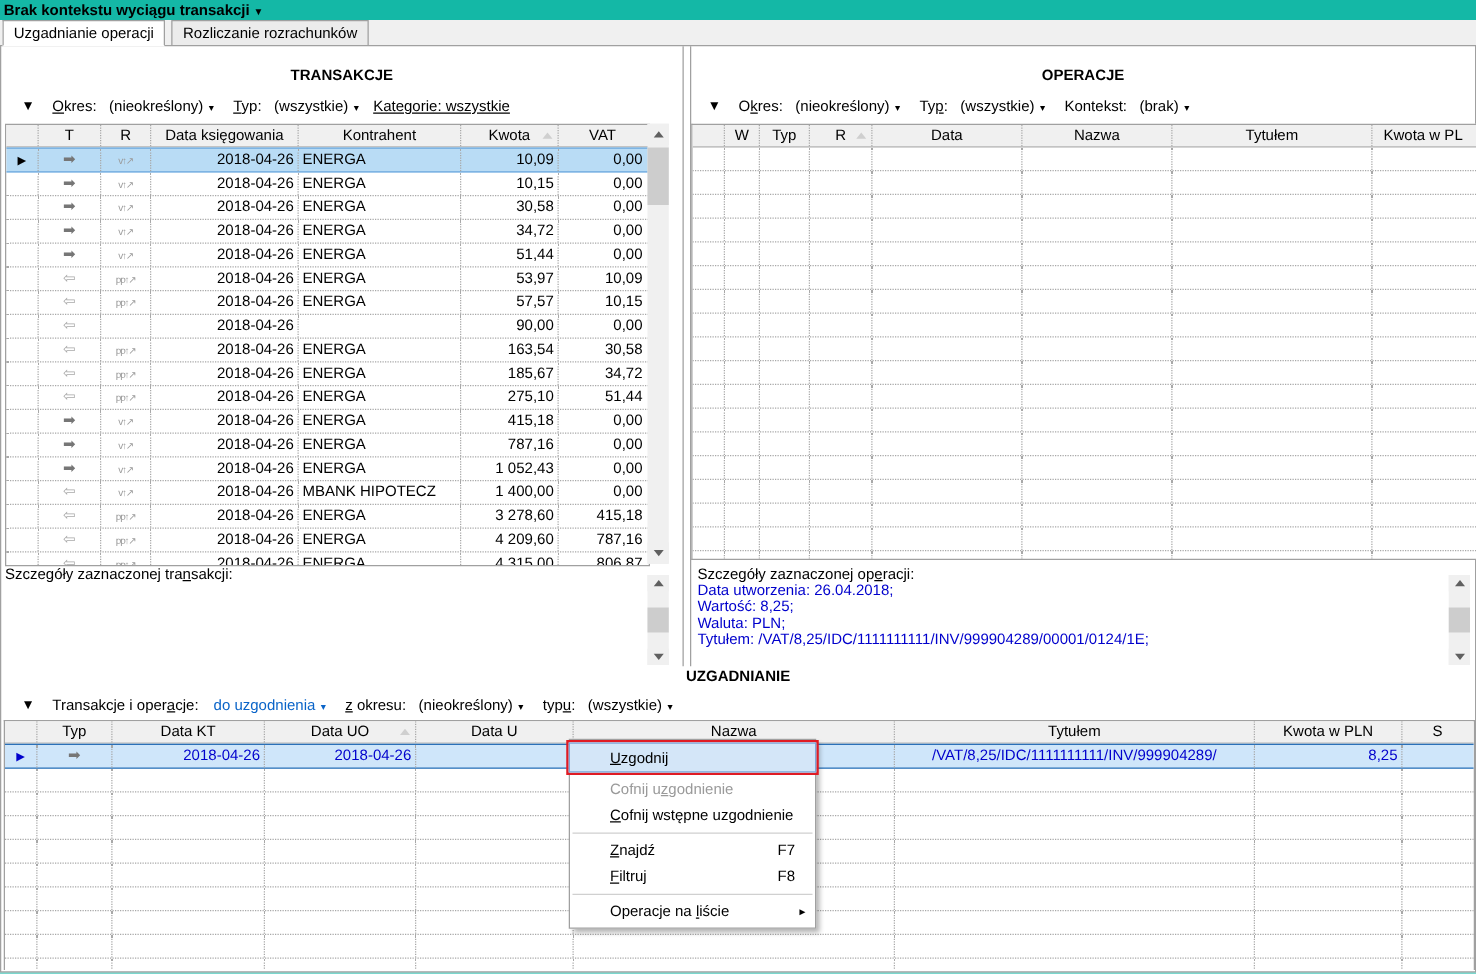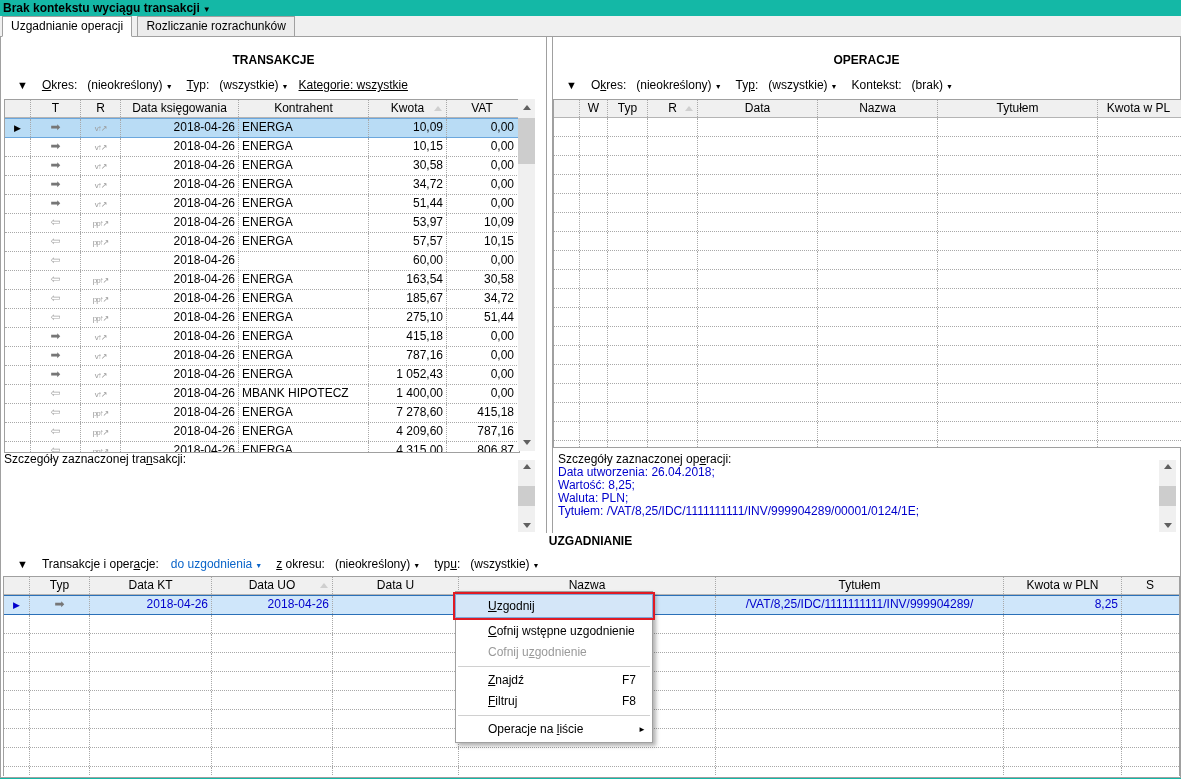--- a/index.html
+++ b/index.html
@@ -179,21 +179,21 @@
             <div class="c ck">ENERGA</div>
             <div class="c ckw num">57,57</div>
             <div class="c cv num">10,15</div>
           </div>
           <div class="grow">
             <div class="c cm ctr"></div>
             <div class="c ct ctr"><span class="al">⇦</span></div>
             <div class="c cr ctr"></div>
             <div class="c cd num">2018-04-26</div>
             <div class="c ck"></div>
-            <div class="c ckw num">60,00</div>
+            <div class="c ckw num">90,00</div>
             <div class="c cv num">0,00</div>
           </div>
           <div class="grow">
             <div class="c cm ctr"></div>
             <div class="c ct ctr"><span class="al">⇦</span></div>
             <div class="c cr ctr"><span class="ric">pp↑↗</span></div>
             <div class="c cd num">2018-04-26</div>
             <div class="c ck">ENERGA</div>
             <div class="c ckw num">163,54</div>
             <div class="c cv num">30,58</div>
@@ -251,21 +251,21 @@
             <div class="c ck">MBANK HIPOTECZ</div>
             <div class="c ckw num">1 400,00</div>
             <div class="c cv num">0,00</div>
           </div>
           <div class="grow">
             <div class="c cm ctr"></div>
             <div class="c ct ctr"><span class="al">⇦</span></div>
             <div class="c cr ctr"><span class="ric">pp↑↗</span></div>
             <div class="c cd num">2018-04-26</div>
             <div class="c ck">ENERGA</div>
-            <div class="c ckw num">7 278,60</div>
+            <div class="c ckw num">3 278,60</div>
             <div class="c cv num">415,18</div>
           </div>
           <div class="grow">
             <div class="c cm ctr"></div>
             <div class="c ct ctr"><span class="al">⇦</span></div>
             <div class="c cr ctr"><span class="ric">pp↑↗</span></div>
             <div class="c cd num">2018-04-26</div>
             <div class="c ck">ENERGA</div>
             <div class="c ckw num">4 209,60</div>
             <div class="c cv num">787,16</div>
@@ -668,25 +668,25 @@
     </div>
 
   </div>
 
   <div class="menu" id="menu">
       <div class="redbox">
         <div class="mitem">
           <span class="mlab"><u>U</u>zgodnij</span>
         </div>
       </div>
+      <div class="mitem dis">
+        <span class="mlab">Cofnij u<u>z</u>godnienie</span>
+      </div>
       <div class="mitem">
         <span class="mlab"><u>C</u>ofnij wstępne uzgodnienie</span>
-      </div>
-      <div class="mitem dis">
-        <span class="mlab">Cofnij u<u>z</u>godnienie</span>
       </div>
       <div class="msep"></div>
       <div class="mitem">
         <span class="mlab"><u>Z</u>najdź</span>
         <span class="msc">F7</span>
       </div>
       <div class="mitem">
         <span class="mlab"><u>F</u>iltruj</span>
         <span class="msc">F8</span>
       </div>

